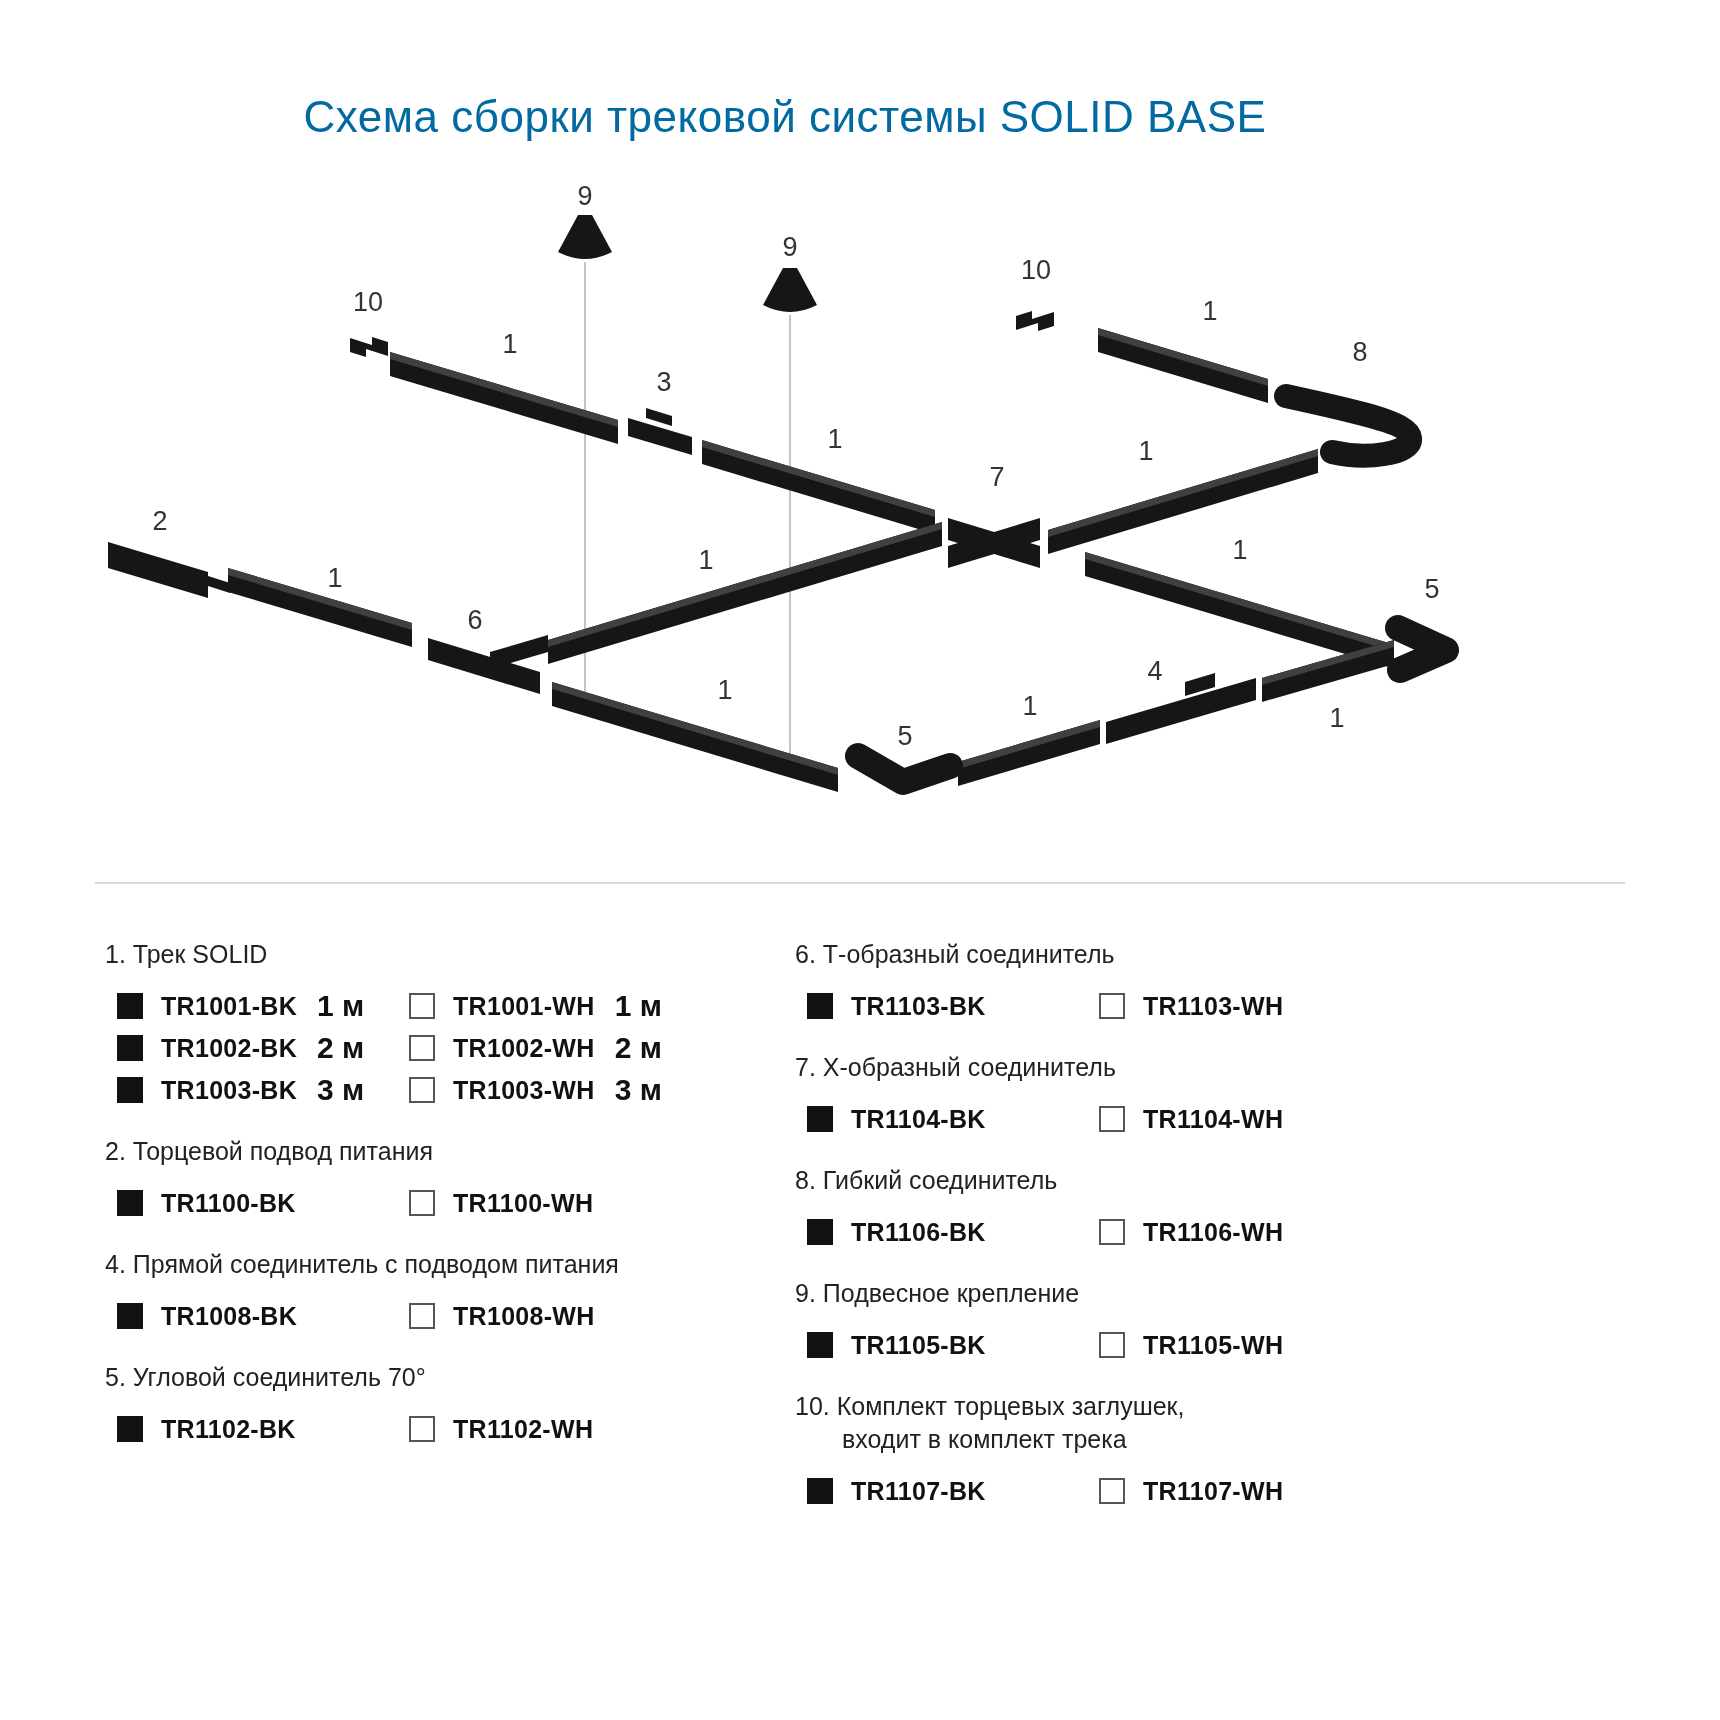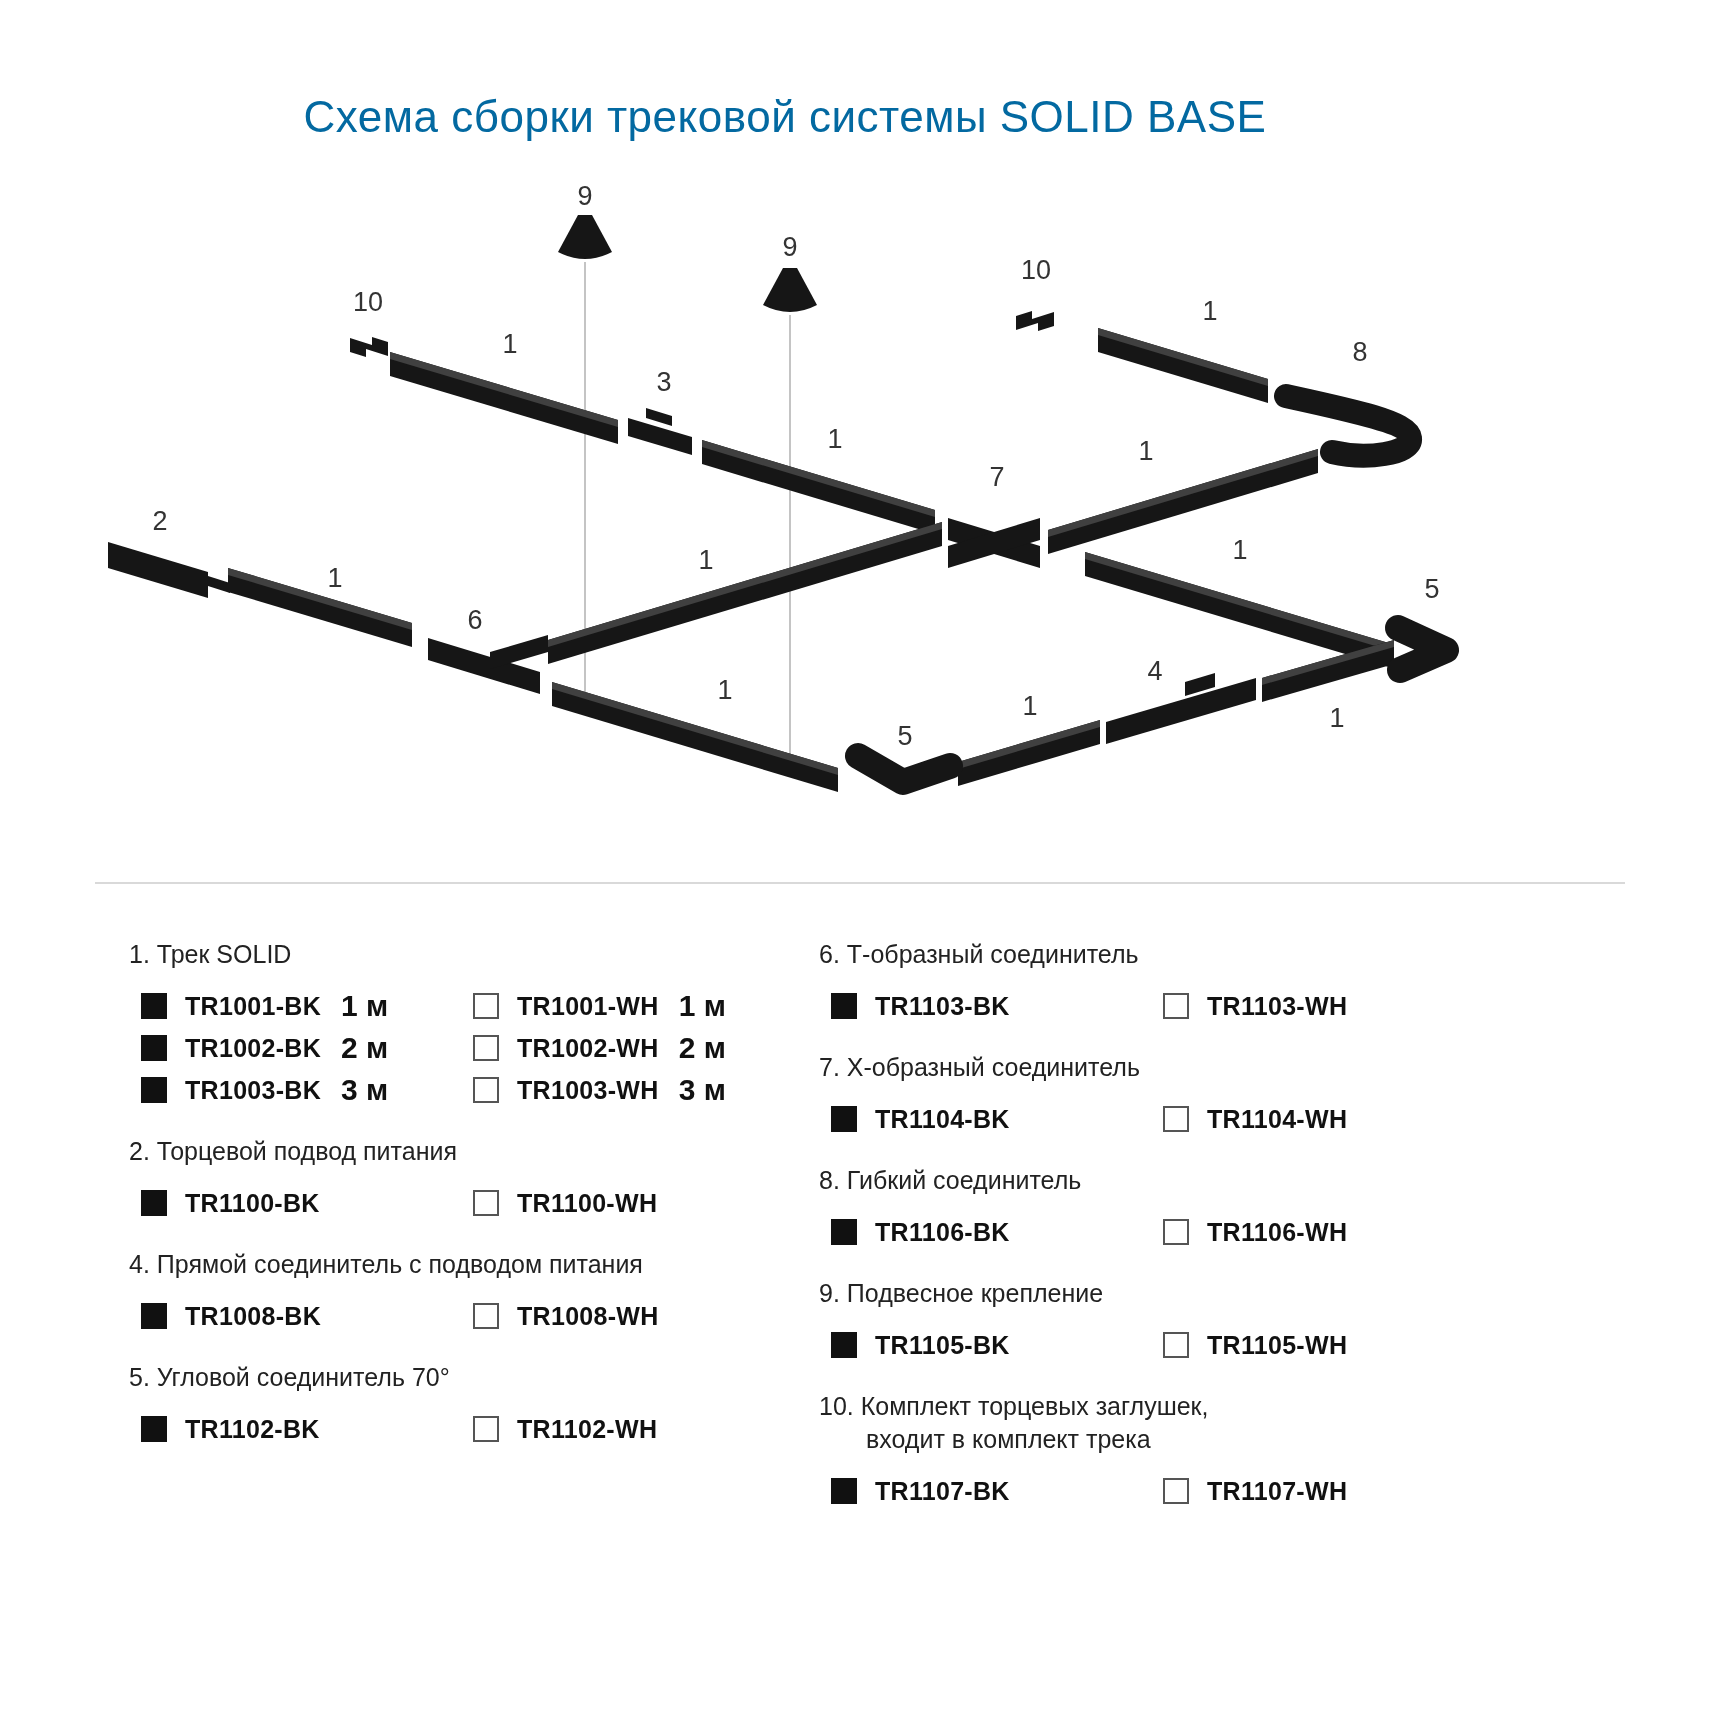--- a/index.html
+++ b/index.html
@@ -5,24 +5,24 @@
   * { margin:0; padding:0; box-sizing:border-box; }
   body { font-family:"Liberation Sans", sans-serif; background:#ffffff; }
   .page { position:relative; width:1720px; height:1720px; background:#ffffff; overflow:hidden; }
   .title { position:absolute; top:92px; left:0; width:1570px; text-align:center;
            font-size:44px; color:#0369a1; font-weight:400; letter-spacing:0.5px; }
   svg.diagram { position:absolute; top:0; left:0; }
   .divider { position:absolute; top:882px; left:95px; width:1530px; height:2px; background:#d9d9d9; }
   .legend-col { position:absolute; top:938px; width:670px; }
   .legend-col.left { left:105px; }
   .legend-col.right { left:795px; }
-  .legend-item { margin-bottom:24px;margin-left:24px; }
+  .legend-item { margin-bottom:24px; }
   .legend-title { font-size:25px; color:#222; margin-bottom:14px; line-height:33px; }
   .legend-title .t2 { display:block; margin-left:47px; }
-  .variant-row { display:flex; align-items:center; height:42px;gap:40px; }
+  .variant-row { display:flex; align-items:center; height:42px; }
   .variant { display:flex; align-items:center; width:292px; }
   .swatch { width:26px; height:26px; margin-left:12px; margin-right:18px; flex:0 0 auto; }
   .swatch.black { background:#111111; }
   .swatch.white { background:#ffffff; border:2px solid #555; }
   .code { font-size:25px; font-weight:bold; color:#111; letter-spacing:0.3px; }
   .len  { font-size:30px; font-weight:bold; color:#111; margin-left:20px; }
   text.plabel { font-size:27px; fill:#333; text-anchor:middle; font-family:"Liberation Sans", sans-serif; }
 </style>
 </head>
 <body>

